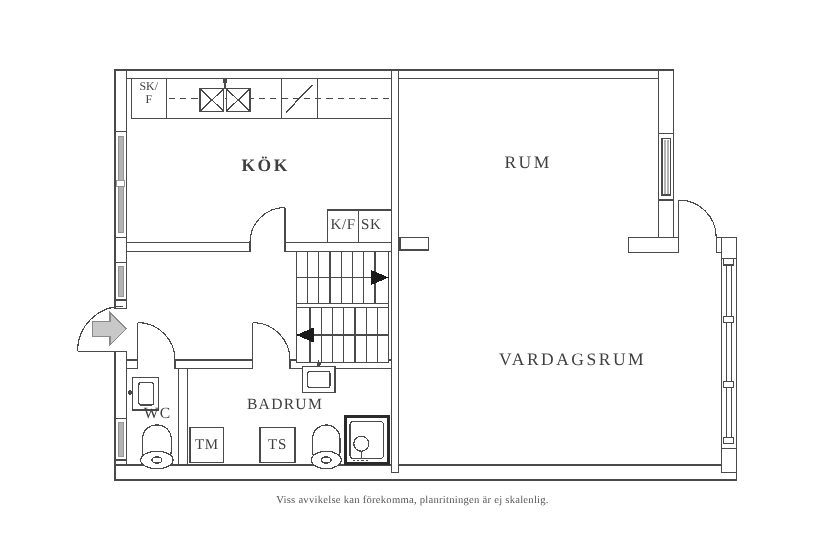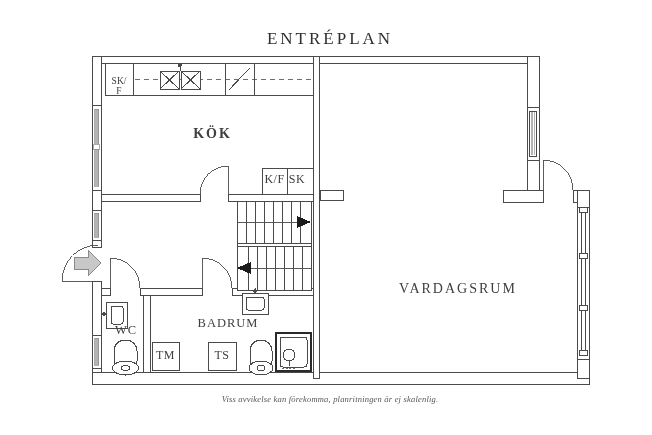--- a/index.html
+++ b/index.html
@@ -5,21 +5,21 @@
   html,body{margin:0;padding:0;background:#ffffff;}
   #canvas{position:relative;width:652px;height:435px;background:#fff;overflow:hidden;
           font-family:"Liberation Serif","DejaVu Serif",serif;color:#3f3f3f;}
   #plan-svg{position:absolute;left:0;top:0;}
   .lbl{position:absolute;text-align:center;color:#3f3f3f;line-height:1.05;white-space:nowrap;}
   .room{font-size:14px;letter-spacing:2px;}
   .room-small{font-size:12.5px;letter-spacing:1px;font-family:Liberation Serif, serif;}
   .cab{font-size:12px;letter-spacing:0.5px;}
   .cab-sm{font-size:9.5px;letter-spacing:0;}
   #title{font-size:17px;letter-spacing:3px;color:#2e2e2e;}
-  #footer{font-size:8.5px;font-style:italic;color:#555;letter-spacing:0.2px;}
+  #footer{font-size:8.5px;color:#555;letter-spacing:0.2px;}
 </style>
 </head>
 <body>
 
 <div id="canvas">
 
   <svg id="plan-svg" width="652" height="435" viewBox="0 0 652 435" stroke-linecap="butt" shape-rendering="crispEdges">
     <g fill="#ffffff" stroke="#4a4a4a" stroke-width="1">
 
       <g>
@@ -186,28 +186,28 @@
       <g fill="#fff">
         <rect x="276" y="333" width="35" height="38" stroke="#2a2a2a" stroke-width="2.4"></rect>
         <rect x="280" y="337" width="27" height="30" rx="3"></rect>
         <circle cx="289" cy="355" r="6"></circle>
         <line x1="289" y1="361" x2="289" y2="366"></line>
         <line x1="282" y1="368" x2="296" y2="368" stroke-dasharray="2,1.5" stroke-width="0.8"></line>
       </g>
     </g>
   </svg>
 
-  <div id="title" class="lbl" style="left:226px;top:30px;width:208px;">ENTRÉPLAN</div>
 
   <div class="lbl room" style="left:160px;top:127px;width:105px;font-weight:bold;">KÖK</div>
+  <div class="lbl room" style="left:370px;top:124px;width:105px;">RUM</div>
   <div class="lbl room" style="left:378px;top:282px;width:160px;">VARDAGSRUM</div>
   <div class="lbl room-small" style="left:176px;top:317px;width:104px;">BADRUM</div>
   <div class="lbl room-small" style="left:102px;top:324px;width:48px;">WC</div>
 
-  <div class="lbl cab-sm" style="left:105px;top:66px;width:28px;margin-top:11px;">
+  <div class="lbl cab-sm" style="left:105px;top:66px;width:28px;">
     <span>SK/</span><br>
     <span>F</span>
   </div>
   <div class="lbl cab" style="left:262px;top:173px;width:25px;">K/F</div>
   <div class="lbl cab" style="left:284px;top:173px;width:26px;">SK</div>
   <div class="lbl cab" style="left:152px;top:349px;width:27px;">TM</div>
   <div class="lbl cab" style="left:208px;top:349px;width:28px;">TS</div>
 
   <div id="footer" class="lbl" style="left:126px;top:395px;width:408px;">Viss avvikelse kan förekomma, planritningen är ej skalenlig.</div>
 </div>

